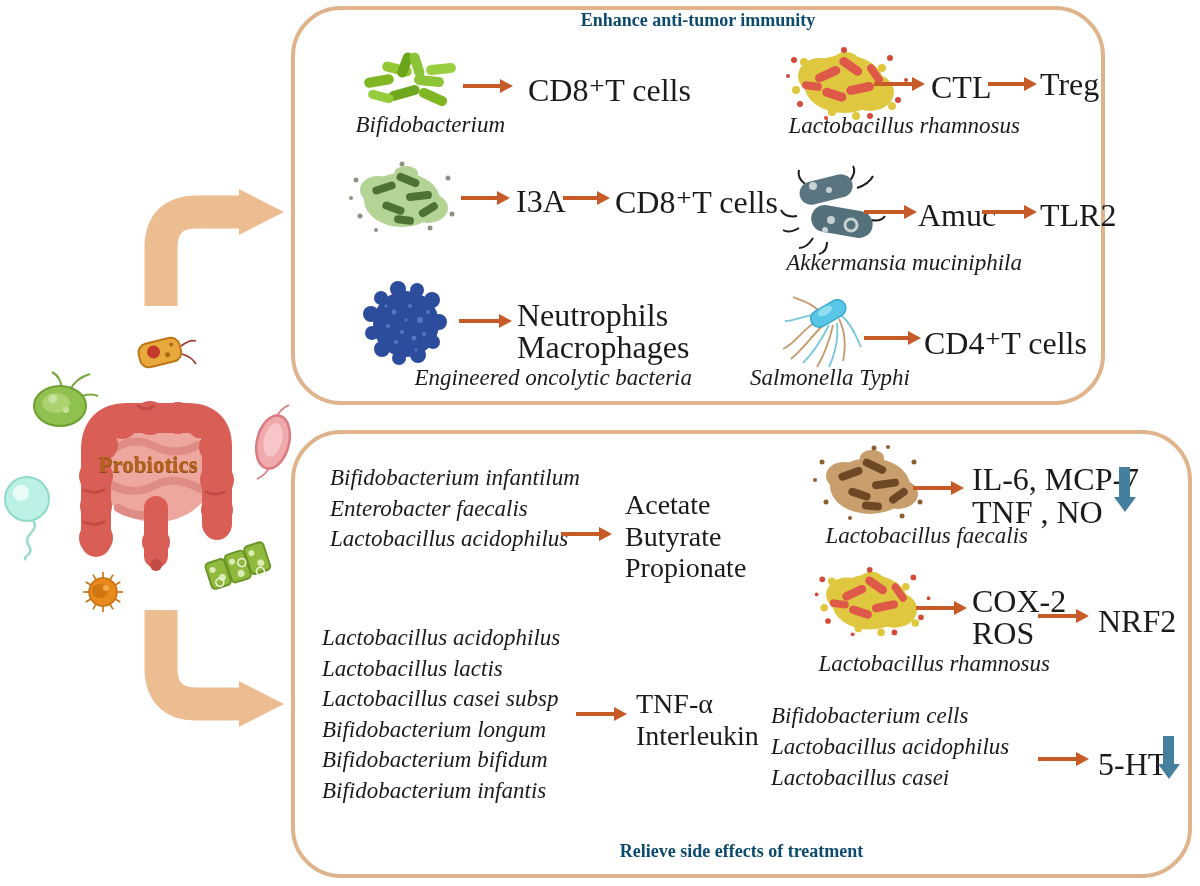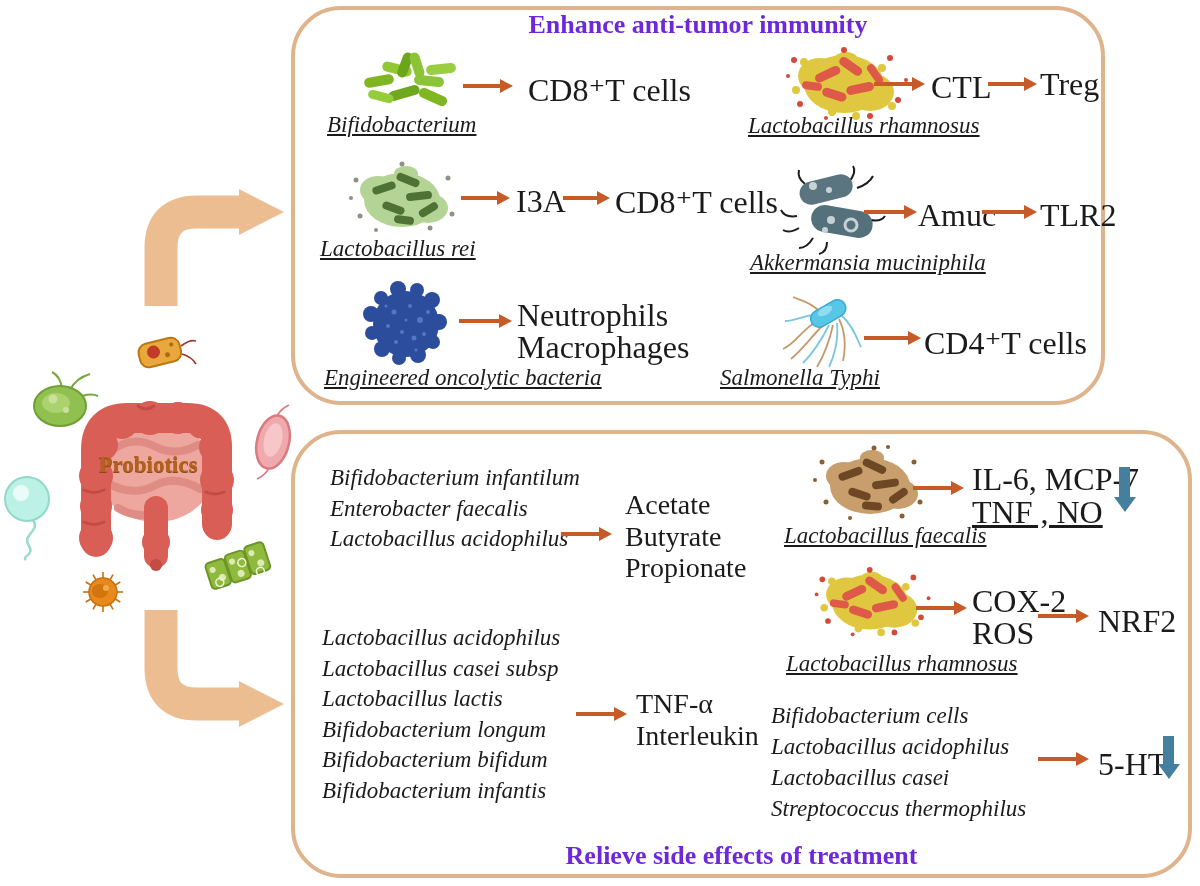--- a/index.html
+++ b/index.html
@@ -1,22 +1,22 @@
 <!DOCTYPE html>
 <html><head>
 <meta charset="utf-8">
 <style>
   html,body{margin:0;padding:0;background:#ffffff;}
   .canvas{position:relative;width:1200px;height:886px;background:#ffffff;overflow:hidden;
           font-family:"Liberation Serif","DejaVu Serif",serif;}
   .box{position:absolute;border:4px solid #DFB38C;border-radius:50px;background:transparent;box-sizing:border-box;}
-  .title{position:absolute;text-align:center;font-weight:bold;font-size:26px;color:#6d28d9;white-space:nowrap;}
+  .title{position:absolute;text-align:center;font-weight:bold;font-size:18px;color:#0c4a6e;white-space:nowrap;}
   .tx{position:absolute;font-size:32px;color:#1b1b1b;white-space:nowrap;}
   .it{position:absolute;font-style:italic;font-size:23px;color:#1b1b1b;white-space:nowrap;}
-  .ctr{text-align:left;text-decoration:underline;}
+  .ctr{text-align:right;}
   .list{position:absolute;font-style:italic;font-size:23px;color:#1b1b1b;line-height:30.5px;white-space:nowrap;}
   .plist{position:absolute;font-size:28px;color:#1b1b1b;line-height:31.5px;white-space:nowrap;}
   .harrow{position:absolute;height:3.5px;background:#C75B28;}
   .harrow::after{content:"";position:absolute;left:100%;top:50%;transform:translateY(-50%);
                  width:0;height:0;border-left:13px solid #C75B28;
                  border-top:7px solid transparent;border-bottom:7px solid transparent;}
   .darrow{position:absolute;width:11px;background:#44809E;}
   .darrow::after{content:"";position:absolute;top:100%;left:50%;transform:translateX(-50%);
                  width:0;height:0;border-top:15px solid #44809E;
                  border-left:11px solid transparent;border-right:11px solid transparent;}
@@ -233,21 +233,20 @@
         <circle cx="102" cy="52" r="2.5"></circle>
         <circle cx="80" cy="66" r="2.5"></circle>
       <circle cx="26" cy="68" r="2"></circle>
         <circle cx="1" cy="36" r="2"></circle>
     </g>
   </svg>
   <span class="harrow" style="left:461px;top:196px;width:36px;"></span>
   <span class="tx" style="left:516px;top:183px;">I3A</span>
   <span class="harrow" style="left:563px;top:196px;width:34px;"></span>
   <span class="tx" style="left:615px;top:183px;">CD8⁺T cells</span>
-  <span class="it ctr" style="left:320px;top:236px;width:185px;">Lactobacillus rei</span>
 
   <svg style="left:783px;top:168px" width="105" height="85" viewBox="0 0 105 85">
     <g stroke="#1C1C1C" stroke-width="2" fill="none">
       <path d="M66 14 q8 -10 4 -16"></path>
         <path d="M74 20 q12 -4 16 -12"></path>
         <path d="M22 16 q-8 -6 -6 -14"></path>
       <path d="M14 48 q-12 2 -16 -6"></path>
         <path d="M16 60 q-10 6 -16 2"></path>
         <path d="M30 70 q-6 10 -14 10"></path>
       <path d="M44 74 q0 10 -8 12"></path>
@@ -330,22 +329,22 @@
   </div>
   <span class="harrow" style="left:561px;top:532px;width:38px;"></span>
   <div class="plist" style="left:625px;top:489px;">
     <div>Acetate</div>
     <div>Butyrate</div>
     <div>Propionate</div>
   </div>
 
   <div class="list" style="left:322px;top:623px;">
     <div>Lactobacillus acidophilus</div>
+    <div>Lactobacillus lactis</div>
     <div>Lactobacillus casei subsp</div>
-    <div>Lactobacillus lactis</div>
     <div>Bifidobacterium longum</div>
     <div>Bifidobacterium bifidum</div>
     <div>Bifidobacterium infantis</div>
   </div>
   <span class="harrow" style="left:576px;top:712px;width:38px;"></span>
   <div class="plist" style="left:636px;top:688px;line-height:32px;">
     <div>TNF-α</div>
     <div>Interleukin</div>
   </div>
 
@@ -371,21 +370,21 @@
       <circle cx="106" cy="56" r="2.5"></circle>
         <circle cx="60" cy="2" r="2.5"></circle>
         <circle cx="88" cy="70" r="2.5"></circle>
       <circle cx="36" cy="72" r="2"></circle>
         <circle cx="1" cy="34" r="2"></circle>
         <circle cx="74" cy="1" r="2"></circle>
     </g>
   </svg>
   <span class="harrow" style="left:913px;top:486px;width:38px;"></span>
   <span class="tx" style="left:972px;top:461px;">IL-6, MCP-7</span>
-  <span class="tx" style="left:972px;top:494px;text-decoration:underline;">TNF , NO</span>
+  <span class="tx" style="left:972px;top:494px;">TNF , NO</span>
   <span class="darrow" style="left:1119px;top:467px;height:30px;"></span>
   <span class="it ctr" style="left:784px;top:523px;width:244px;">Lactobacillus faecalis</span>
 
   <svg style="left:814px;top:566px" width="120" height="74" viewBox="0 0 125 78">
     <g fill="#DFC840">
       <ellipse cx="58" cy="38" rx="40" ry="29"></ellipse>
         <ellipse cx="34" cy="30" rx="22" ry="18"></ellipse>
       <ellipse cx="84" cy="46" rx="24" ry="19"></ellipse>
         <ellipse cx="60" cy="14" rx="12" ry="8"></ellipse>
       <circle cx="18" cy="16" r="4"></circle>
@@ -419,19 +418,18 @@
   <span class="tx" style="left:972px;top:583px;">COX-2</span>
   <span class="tx" style="left:972px;top:615px;">ROS</span>
   <span class="harrow" style="left:1038px;top:614px;width:38px;"></span>
   <span class="tx" style="left:1098px;top:603px;">NRF2</span>
   <span class="it ctr" style="left:786px;top:651px;width:264px;">Lactobacillus rhamnosus</span>
 
   <div class="list" style="left:771px;top:700px;line-height:31px;">
     <div>Bifidobacterium cells</div>
     <div>Lactobacillus acidophilus</div>
     <div>Lactobacillus casei</div>
-    <div>Streptococcus thermophilus</div>
   </div>
   <span class="harrow" style="left:1038px;top:757px;width:38px;"></span>
   <span class="tx" style="left:1098px;top:746px;">5-HT</span>
   <span class="darrow" style="left:1163px;top:736px;height:28px;"></span>
 
 </div>
 
 </body></html>

